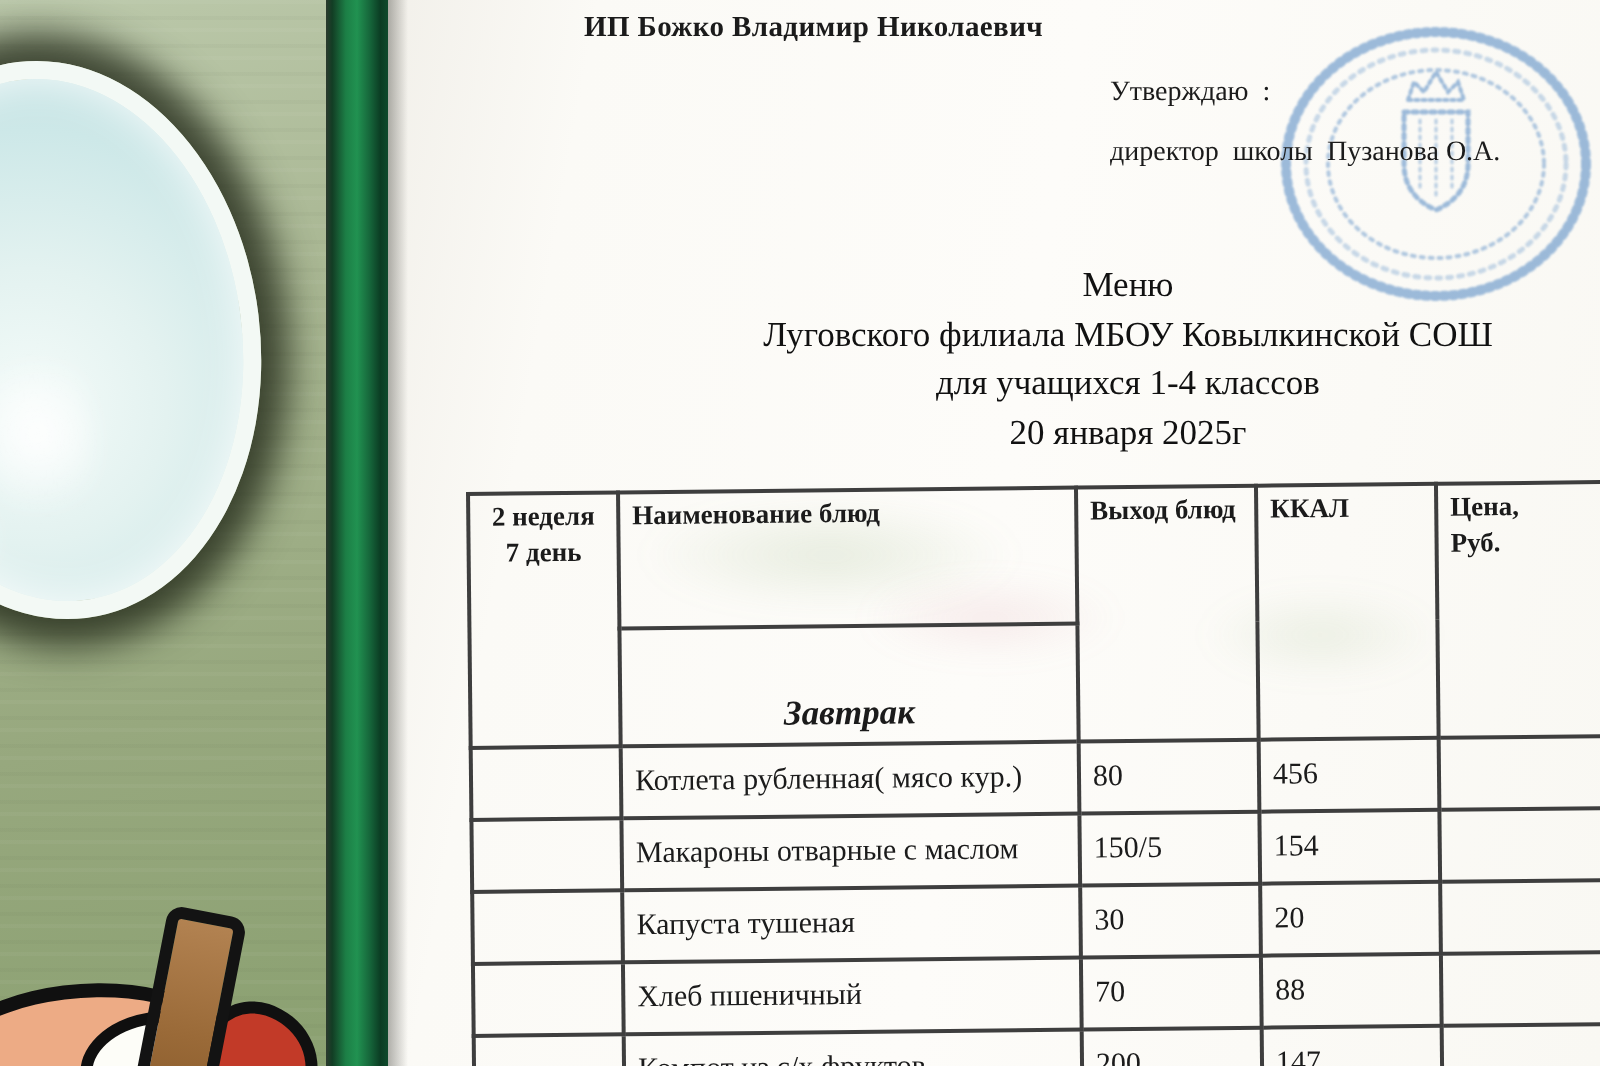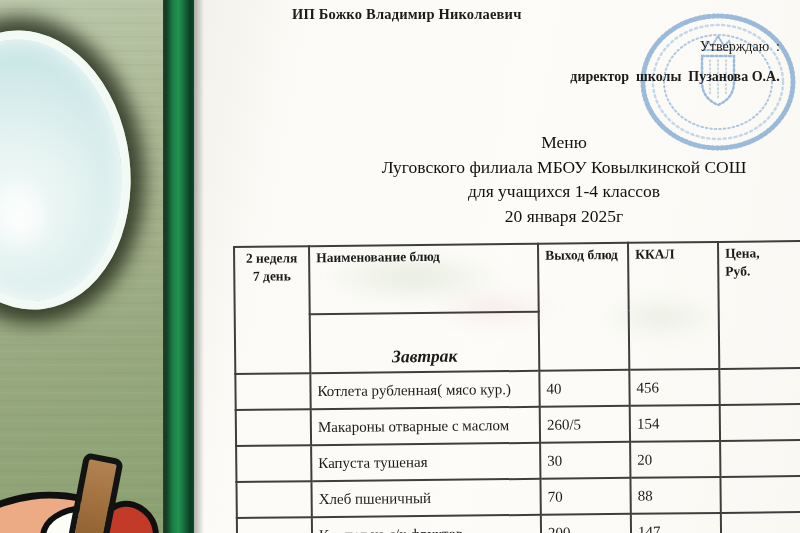--- a/index.html
+++ b/index.html
@@ -75,26 +75,26 @@
   .smudge.s2 { left:430px; top:288px; width:130px; height:42px;
     background:radial-gradient(ellipse, rgba(205,125,145,.14), rgba(205,125,145,0) 70%); }
   .smudge.s3 { left:600px; top:295px; width:120px; height:45px;
     background:radial-gradient(ellipse, rgba(120,160,95,.12), rgba(120,160,95,0) 70%); }
   
   .company {
     position:absolute; left:292px; top:6px; z-index:3;
     font-size:14.5px; font-weight:bold; letter-spacing:.2px; white-space:pre;
   }
   .approve-label {
-    position:absolute; left:555px; top:39px; width:225px; text-align:right;
+    position:absolute; left:555px; top:39px; width:225px; text-align:left;
     font-size:14px; white-space:pre; z-index:3;
   }
   .approve-director {
-    position:absolute; left:555px; top:69px; width:240px; text-align:center;
-    font-size:14px; white-space:pre; z-index:3;font-weight:bold;
+    position:absolute; left:555px; top:69px; width:240px; text-align:left;
+    font-size:14px; white-space:pre; z-index:3;
   }
   .title-block {
     position:absolute; left:318px; top:130px; width:492px; z-index:3;
     text-align:center; font-size:17.5px; line-height:24.5px; color:#111;
   }
   
   .stamp {
     position:absolute; left:636px; top:10px; width:164px; height:148px;
     opacity:.55; filter:blur(.4px); z-index:2;
   }
@@ -182,28 +182,28 @@
         <td rowspan="2" class="th pre">Цена,
 Руб.</td>
       </tr>
       <tr class="zrow">
         <td class="zavtrak">Завтрак</td>
       </tr>
 
       <tr class="data">
         <td></td>
         <td>Котлета рубленная( мясо кур.)</td>
-        <td>40</td>
+        <td>80</td>
         <td>456</td>
         <td></td>
       </tr>
       <tr class="data">
         <td></td>
         <td>Макароны отварные с маслом</td>
-        <td>260/5</td>
+        <td>150/5</td>
         <td>154</td>
         <td></td>
       </tr>
       <tr class="data">
         <td></td>
         <td>Капуста тушеная</td>
         <td>30</td>
         <td>20</td>
         <td></td>
       </tr>

